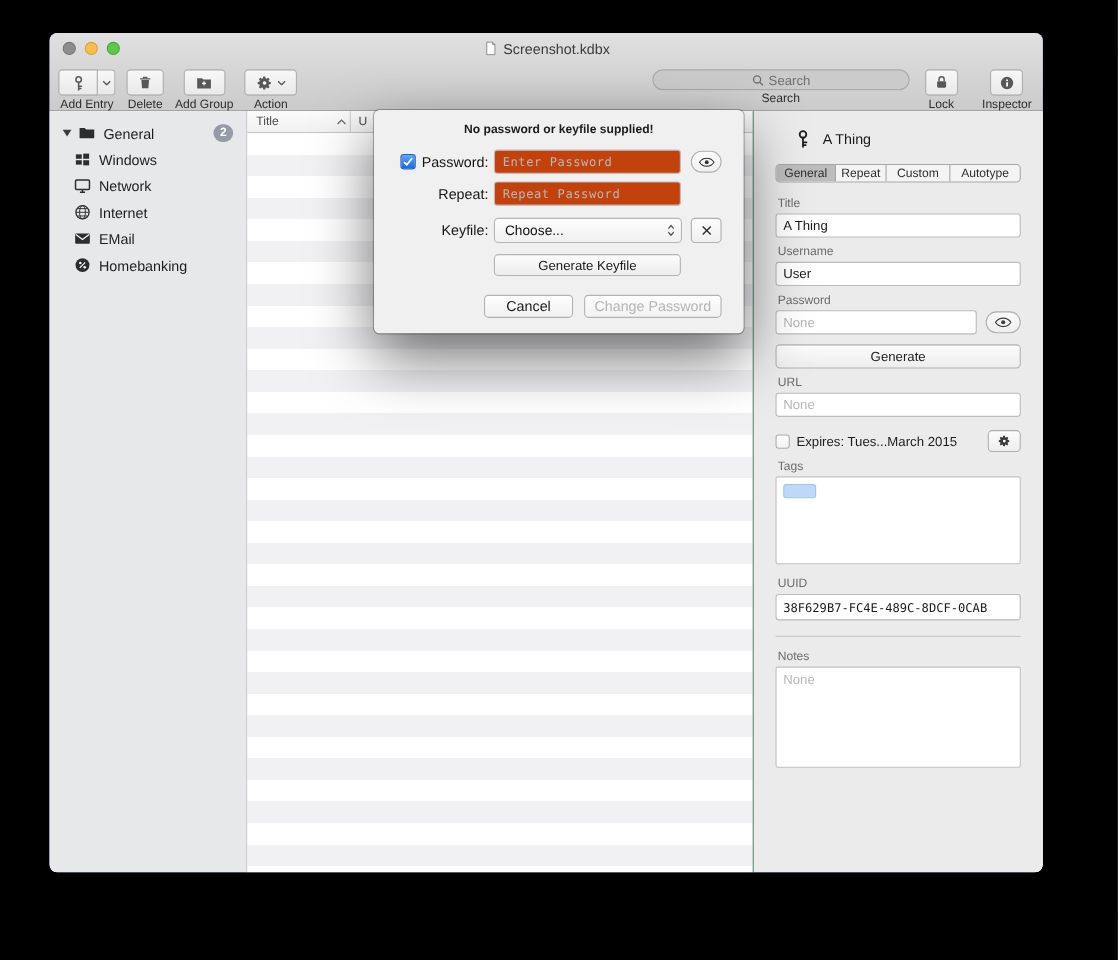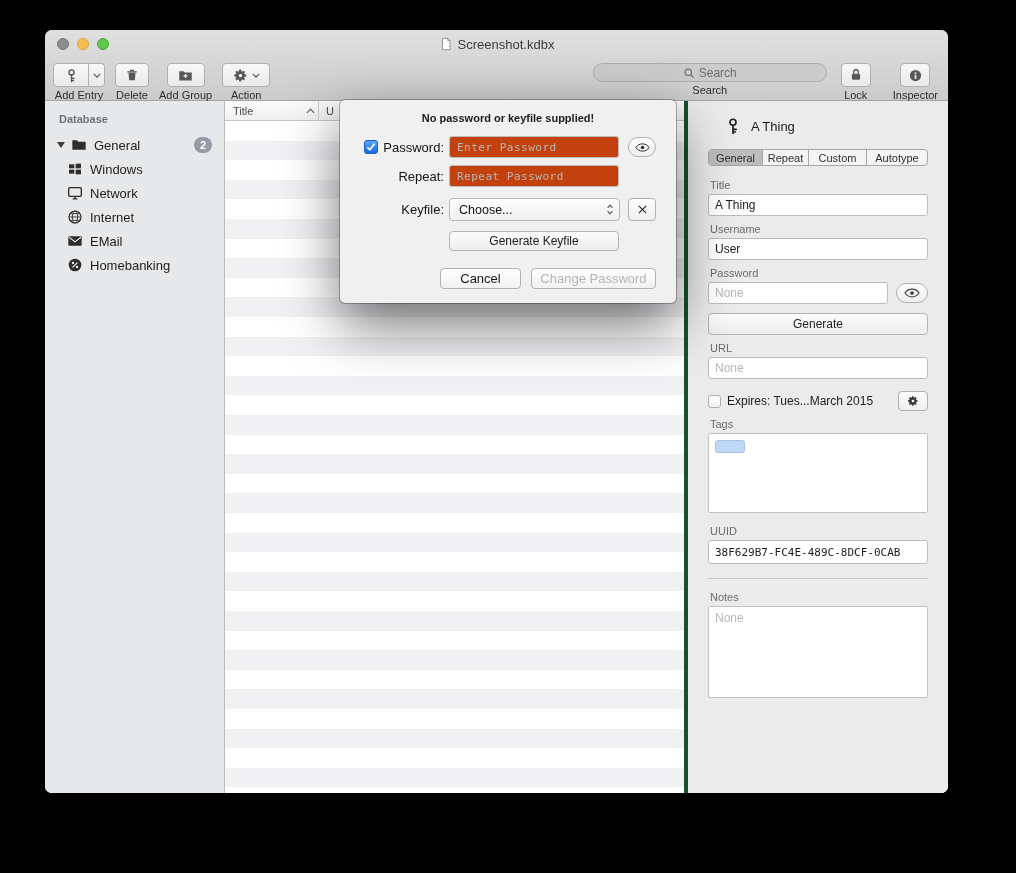--- a/index.html
+++ b/index.html
@@ -56,21 +56,21 @@
   .entries { flex:1; position:relative; background:#fff; }
   .elist-header { height:20px; border-bottom:1px solid #c6c6c6; background:linear-gradient(#fbfbfb,#f1f1f1);
                   display:flex; align-items:center; font-size:11px; color:#4a4a4a; }
   .col-title { width:93px; padding:0 3px 0 8px; display:flex; align-items:center; justify-content:space-between; height:100%; }
   .col-sep { width:1px; height:100%; background:#cfcfcf; }
   .col-u { padding-left:7px; }
   .elist-rows { position:absolute; top:20px; bottom:0; left:0; right:0;
                 background:repeating-linear-gradient(to bottom,#ffffff 0 19.6px,#f1f1f4 19.6px 39.2px); }
 
   
-  .inspector { width:264px; flex:none; background:#ebebeb; border-left:4px solid #14532d;
+  .inspector { width:264px; flex:none; background:#ebebeb; border-left:1px solid #14532d;
                padding:10px 20px 0; overflow:hidden; }
   .insp-header { display:flex; align-items:center; gap:9px; height:30px; margin:0 0 8px 16px;
                  color:#1a1a1a; font-size:13px; }
   .tabs { display:flex; height:17px; border:1px solid #a7a7a7; border-radius:4px; overflow:hidden;
           background:#f4f4f4; margin-bottom:13px; }
   .tab { display:flex; align-items:center; justify-content:center; font-size:11px; color:#2e2e2e;
          border-right:1px solid #a7a7a7; cursor:default; }
   .tab:last-child { border-right:none; }
   .tab.selected { background:#bdbdbd; }
   .tab-general { width:54px; } .tab-files { width:46px; } .tab-custom { width:58px; } .tab-autotype { flex:1; }
@@ -315,21 +315,20 @@
               </svg>
           </div>
           <div class="tcaption">Inspector</div>
         </div>
       </div>
     </div>
 
     <div class="content">
 
       <aside class="sidebar">
-        <div class="sb-header">Database</div>
 
         <div class="sb-item">
           <span class="tri"></span>
           <svg class="sb-icon">
               <use href="#i-folder"></use>
             </svg>
           <span>General</span>
           <span class="badge">2</span>
         </div>
 

